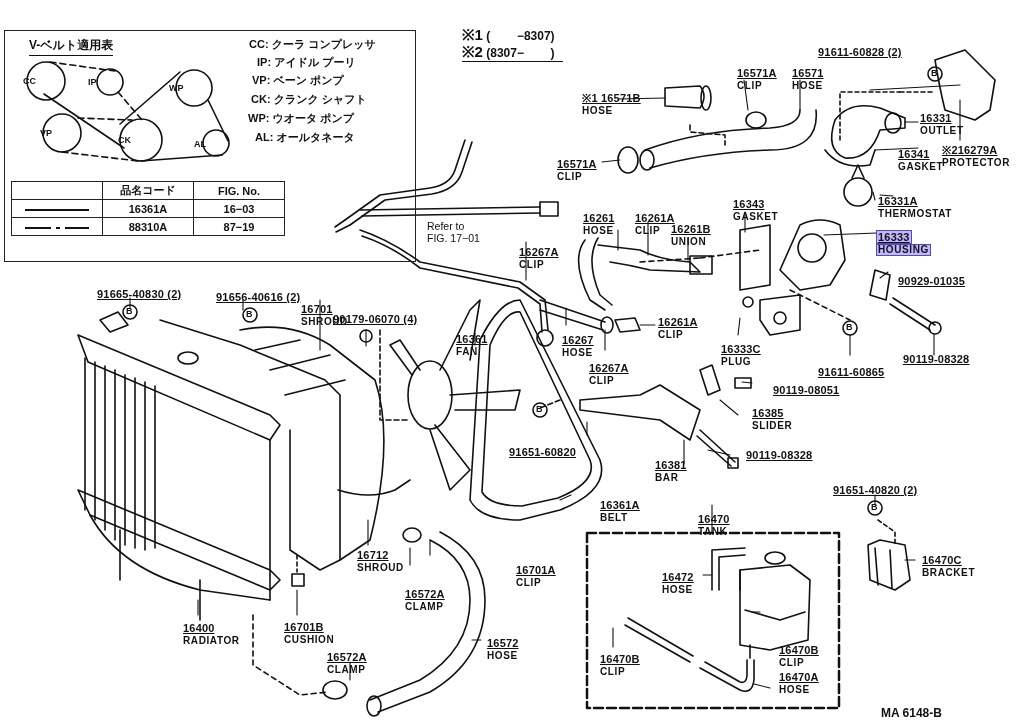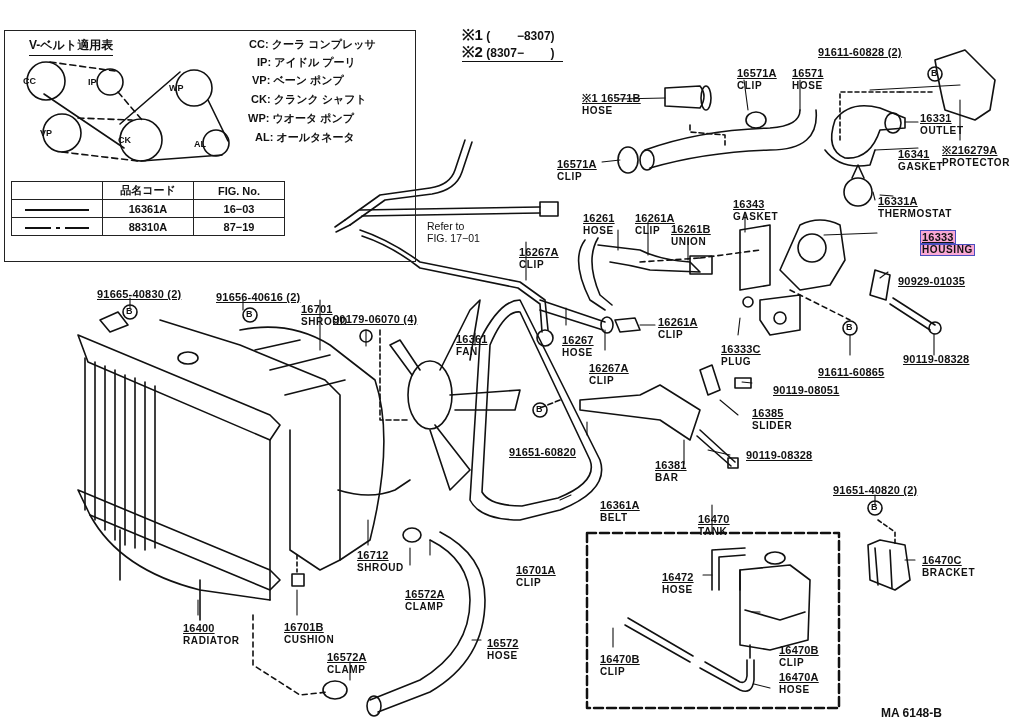--- a/index.html
+++ b/index.html
@@ -1,21 +1,21 @@
 <!DOCTYPE html>
 <html><head>
 <meta charset="utf-8">
 <style>
   html, body { margin:0; padding:0; background:#ffffff; }
   body { width:1024px; height:722px; position:relative; overflow:hidden; font-family:"Liberation Sans", sans-serif; color:#111; }
   .lbl { position:absolute; font-weight:bold; line-height:1; white-space:nowrap; }
   .num { font-size:11px; letter-spacing:0.2px;text-decoration:underline; }
   .name { font-size:10px; letter-spacing:0.6px; display:block; margin-top:1px; }
   .part { position:absolute; font-weight:bold; font-size:10.5px; white-space:nowrap; }
-  .hl { background:#f9a8d4; outline:1px solid #4a4fc0; padding:0 1px;margin-left:44px; }
+  .hl { background:#c4b5fd; outline:1px solid #4a4fc0; padding:0 1px; }
   #legend-box { position:absolute; left:4px; top:30px; width:412px; height:232px; border:1.5px solid #222; box-sizing:border-box; }
   #belt-title { position:absolute; left:24px; top:6px; font-size:12px; font-weight:bold; border-bottom:1.5px solid #111; padding-bottom:1px; }
   .abbr { position:absolute; left:244px; font-size:11px; font-weight:bold; white-space:nowrap; }
   #belt-table { position:absolute; left:6px; top:150px; border-collapse:collapse; font-size:11px; font-weight:bold; }
   #belt-table td { border:1.5px solid #222; height:17px; padding:0 6px; text-align:center; }
   #belt-table td.sw { width:78px; }
   #belt-table td.code { width:78px; }
   #belt-table td.fig { width:78px; }
   .swatch { display:inline-block; width:64px; height:0; border-top:2px solid #111; vertical-align:middle; }
   .sw-dash { border-top-style:dashed; }

